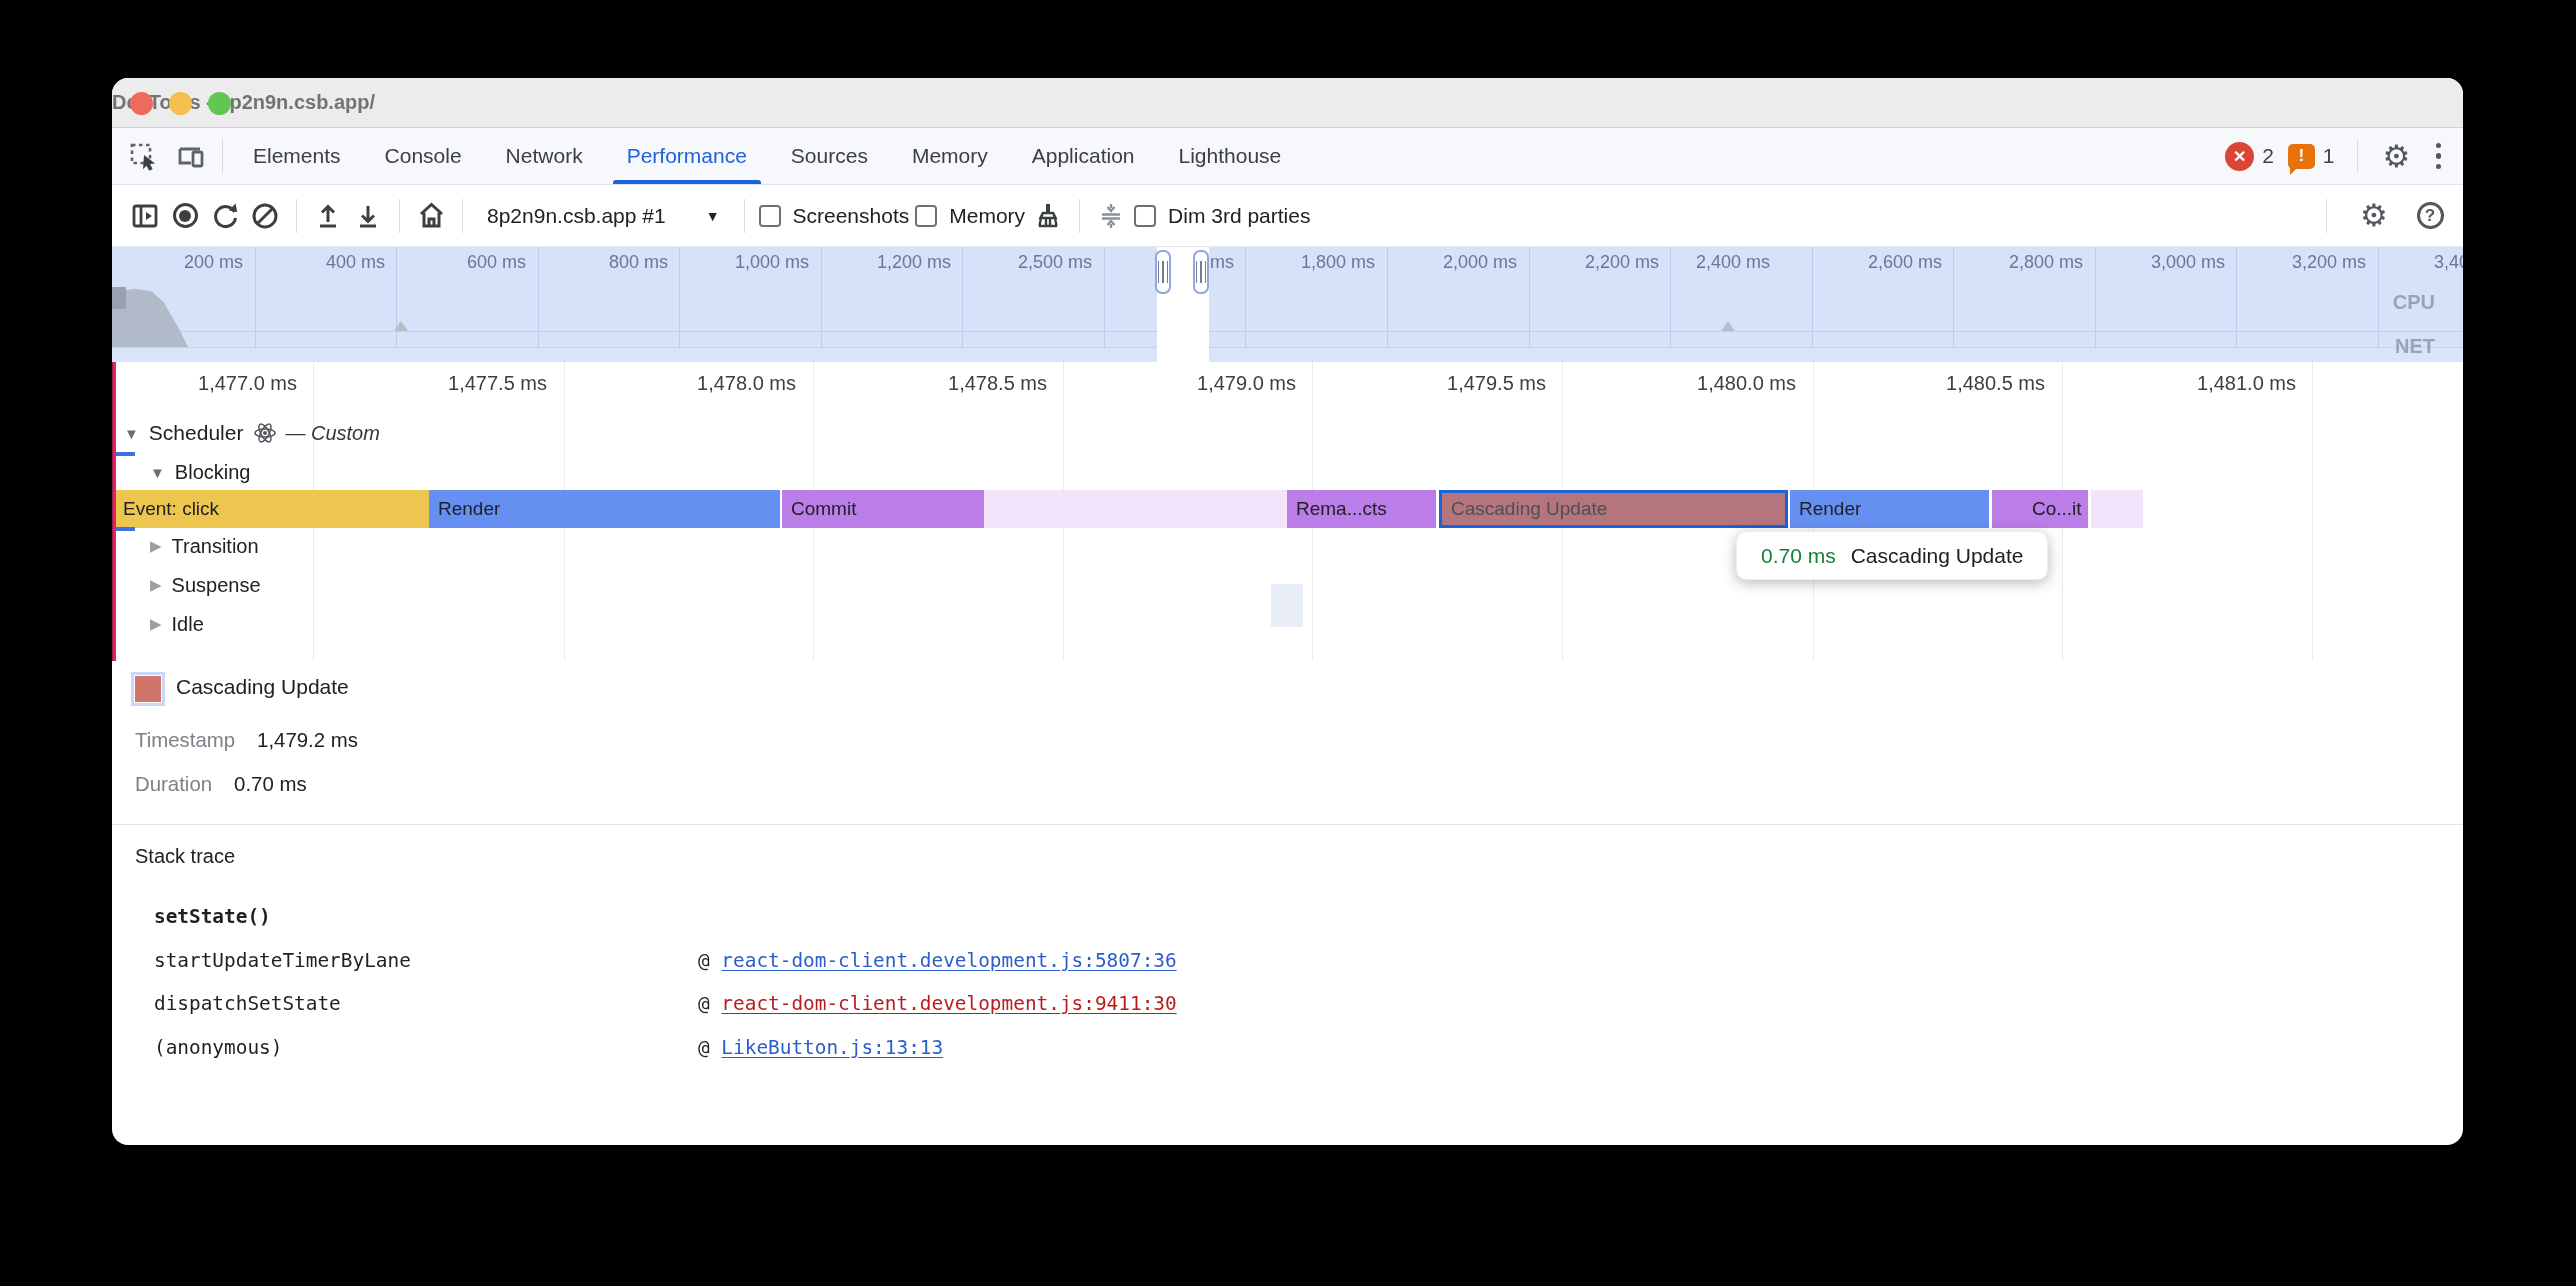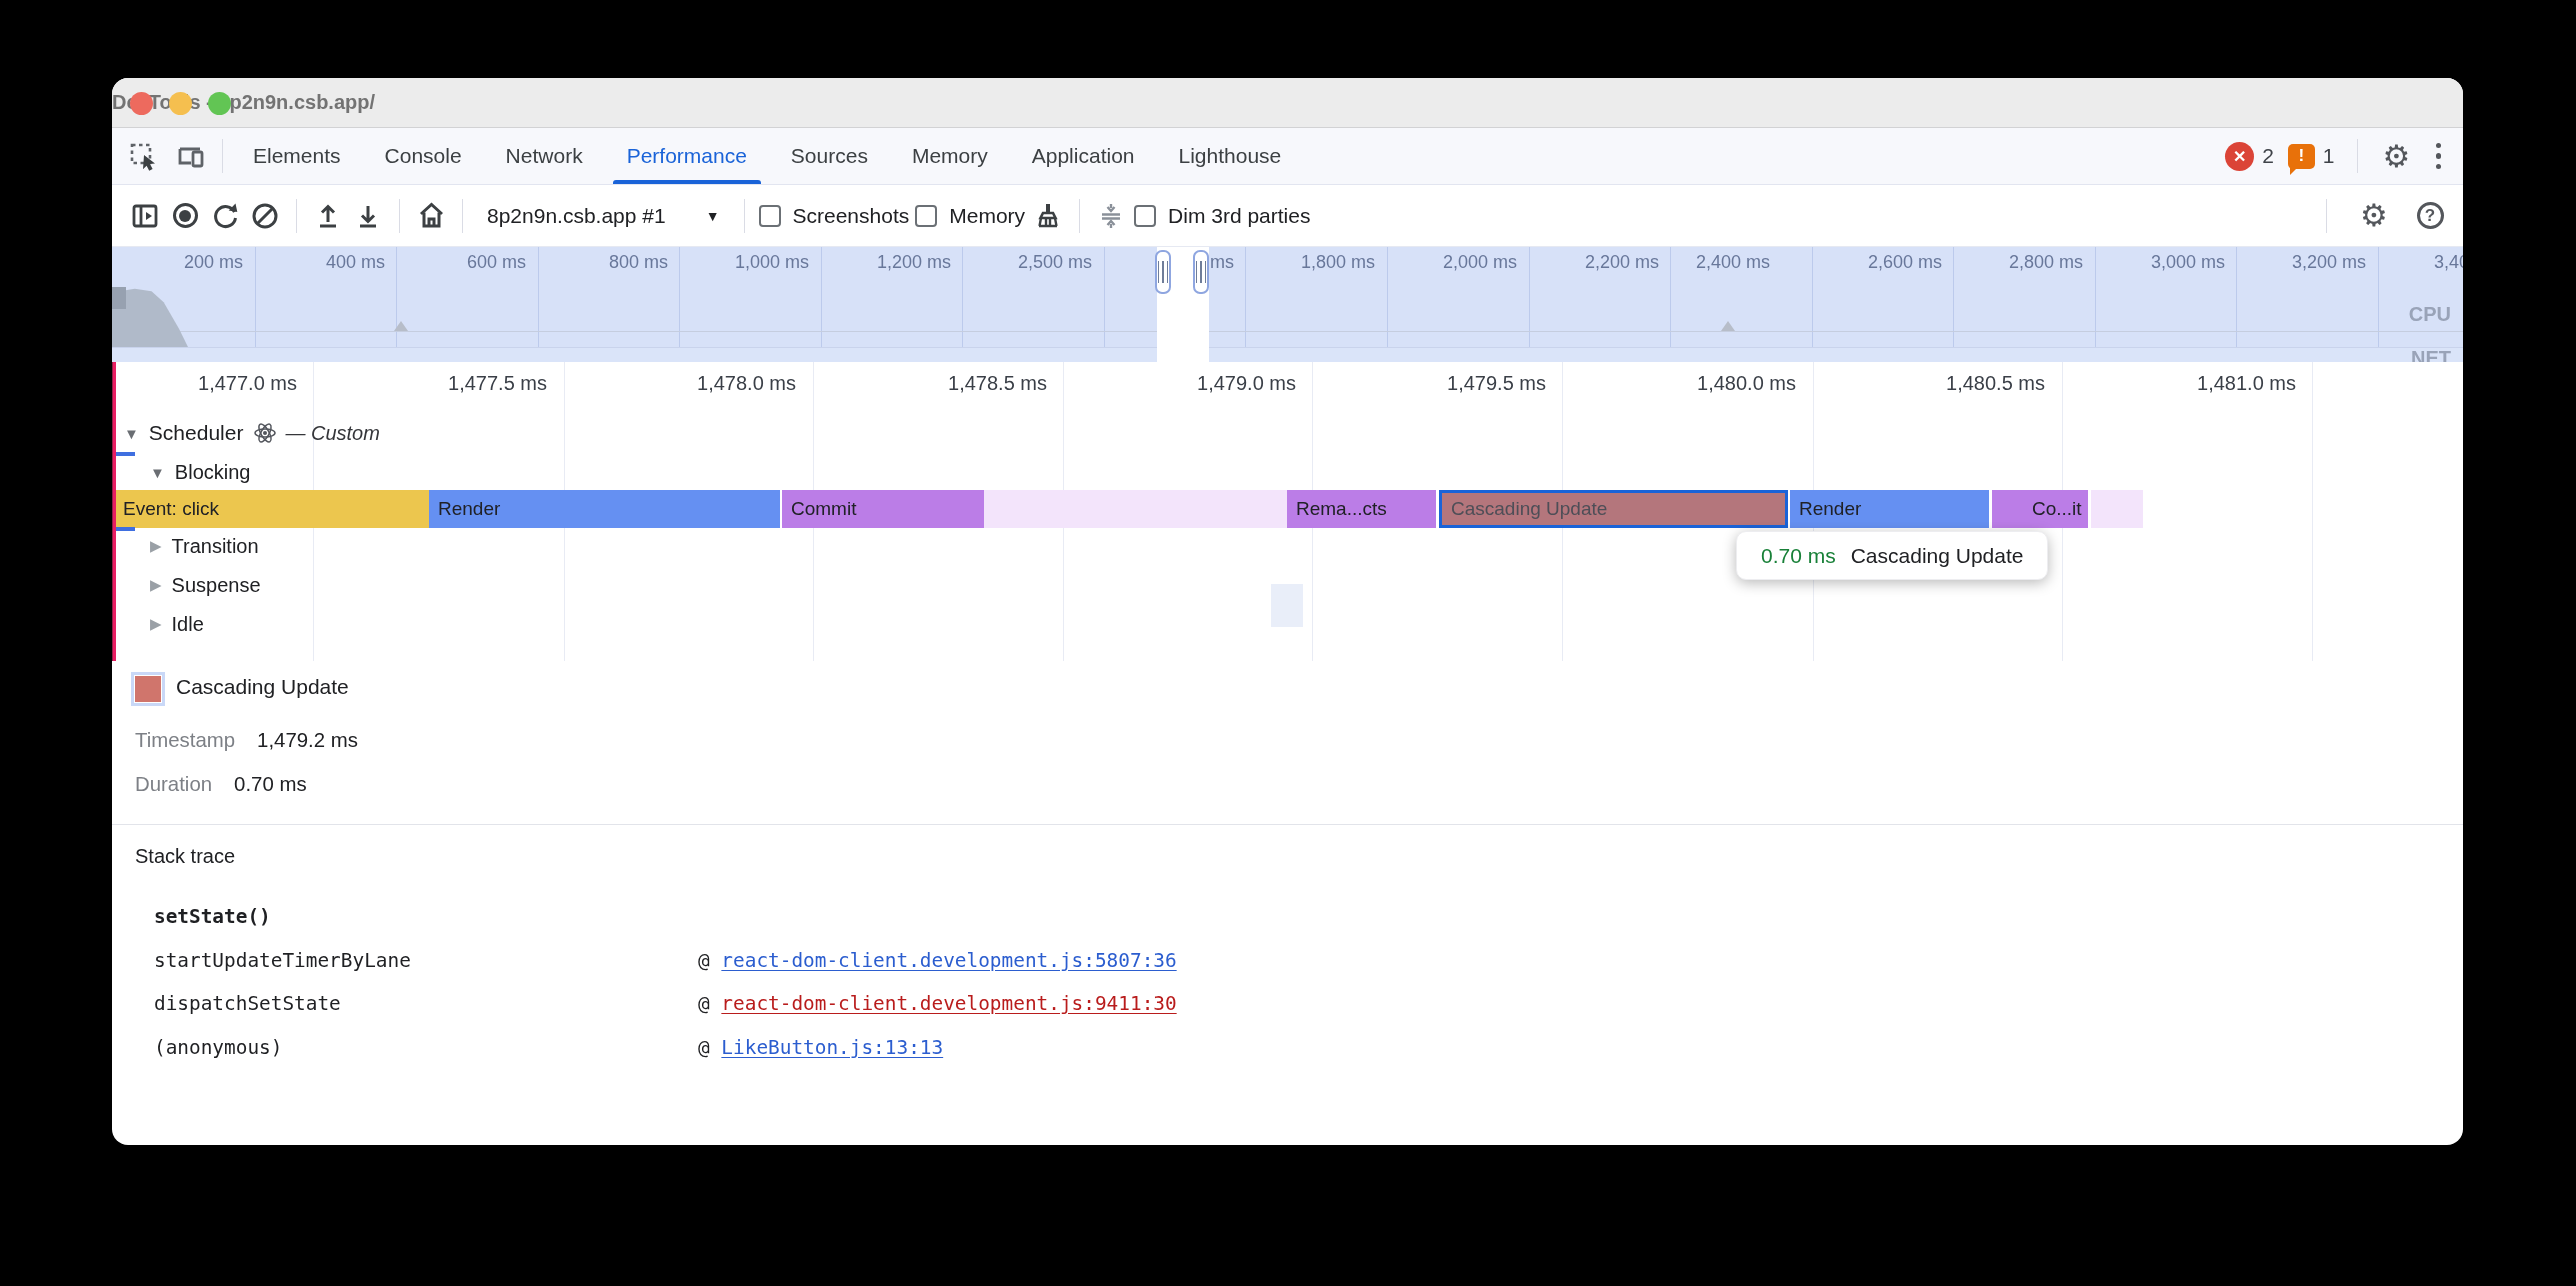--- a/index.html
+++ b/index.html
@@ -61,21 +61,21 @@
   .overview { position:relative; height:115px; background:#d7e1f8; overflow:hidden; }
   .ov-grid { position:absolute; top:0; bottom:0; width:1px; background:#bccaec; z-index:1; }
   .ov-tick { position:absolute; top:5px; width:140px; text-align:right; padding-right:6px;
              font-size:18px; color:#68779a; z-index:2; white-space:nowrap; }
   .ov-baseline { position:absolute; left:0; right:0; top:84px; height:1px; background:#c5cddf; z-index:1; }
   .net-strip { position:absolute; left:0; right:0; top:100px; bottom:0; background:#dae4f9;
                border-top:1px solid #c9d3ec; z-index:1; }
   .cpu-blob { position:absolute; left:0; top:38px; width:76px; height:62px; background:#b0bac9; z-index:2;
               clip-path:polygon(0 100%,0 24%,10% 10%,30% 6%,52% 10%,68% 28%,88% 70%,100% 100%); }
   .cpu-chip { position:absolute; left:0; top:40px; width:14px; height:22px; background:#97a1b0; z-index:2; }
-  .ov-label { position:absolute; right:12px; font-size:20px; font-weight:700; color:#99a3b8; z-index:2;margin-top:12px; }
+  .ov-label { position:absolute; right:28px; font-size:20px; font-weight:700; color:#99a3b8; z-index:2; }
   .marker-tri { position:absolute; width:0; height:0; border-left:7px solid transparent;
                 border-right:7px solid transparent; z-index:2; }
   .selection-band { position:absolute; top:0; bottom:0; background:#fff; z-index:4; }
   .sel-handle { position:absolute; top:3px; width:16px; height:44px; background:#fff; border:2px solid #8fa6e0;
                 border-radius:7px; z-index:5; display:flex; align-items:center; justify-content:center; }
   .sel-handle i { width:10px; height:22px;
                   background:repeating-linear-gradient(90deg,#6f7d99 0 1.5px,transparent 1.5px 4.5px); }
 
   
   .timeline-body { position:relative; height:299px; background:#fff; overflow:hidden; }

